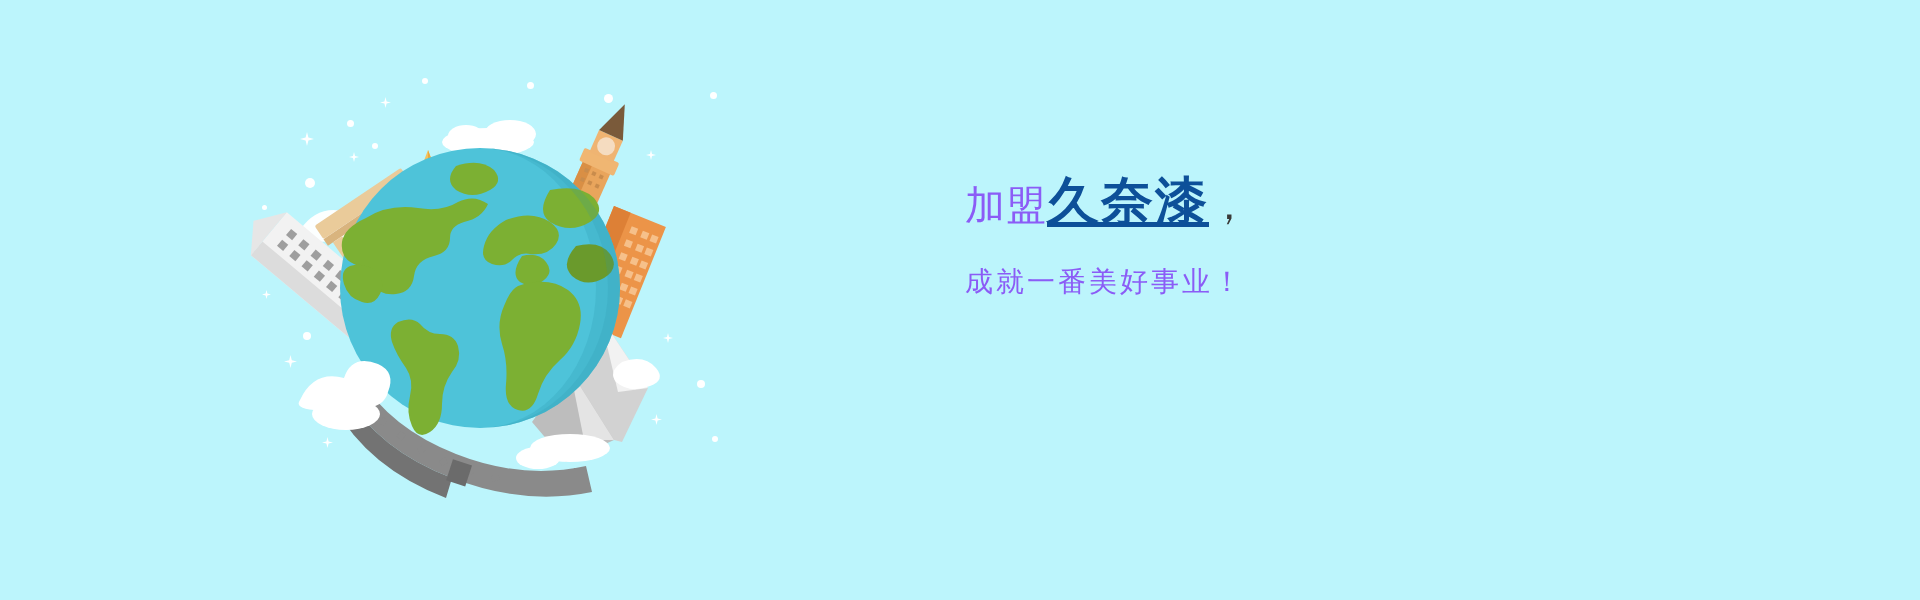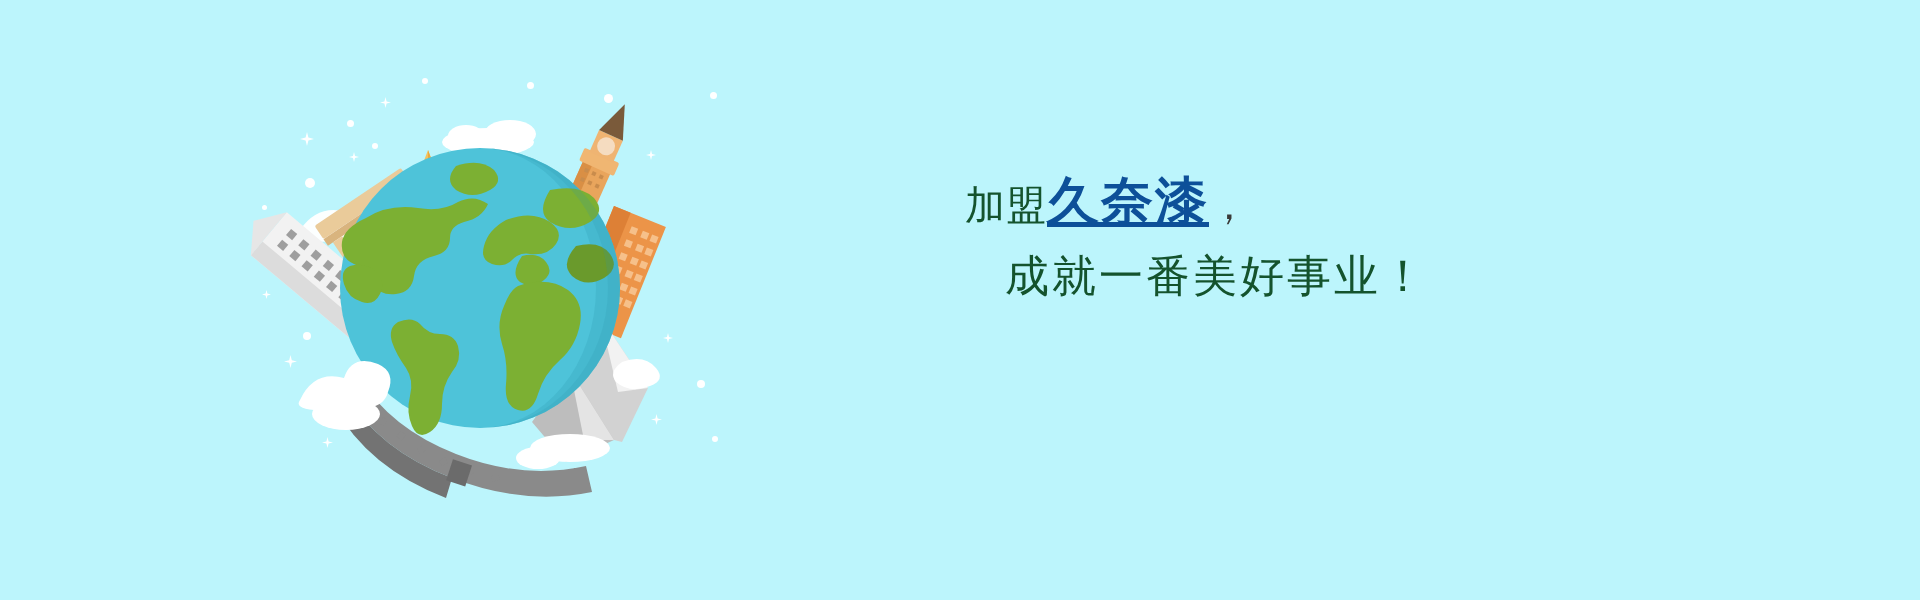--- a/index.html
+++ b/index.html
@@ -63,43 +63,42 @@
     line-height: 1.0;
   }
   .line-1 {
     font-size: 45px;
     margin-bottom: 26px;
   }
   .line-2 {
     font-size: 45px;
   }
   .txt-dark {
-    color: #14532d;
+    color: #8b5cf6;
     font-size: 40px;
     letter-spacing: 1px;
     vertical-align: baseline;
     text-align: center;
   }
   .txt-brand {
     color: #0d5099;
     font-size: 52px;
     font-weight: 700;
     letter-spacing: 2px;
     vertical-align: baseline;
     text-decoration: underline;
   }
   .txt-punct {
     color: #3a3a38;
     font-size: 40px;
     vertical-align: baseline;
   }
   .line-2 .txt-dark {
-    font-size: 44px;
+    font-size: 28px;
     letter-spacing: 3px;
-    margin-left: 40px;
   }
 </style>
 </head>
 <body>
 
 <div id="banner">
 
   <div class="sparkle-layer">
     <span class="dot" style="left:305px;top:178px;width:10px;height:10px;"></span>
     <span class="dot" style="left:347px;top:120px;width:7px;height:7px;"></span>

